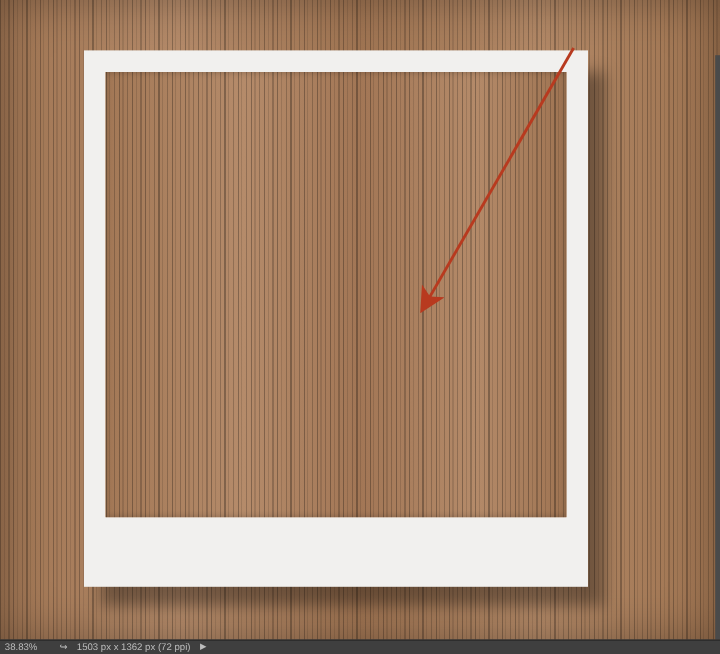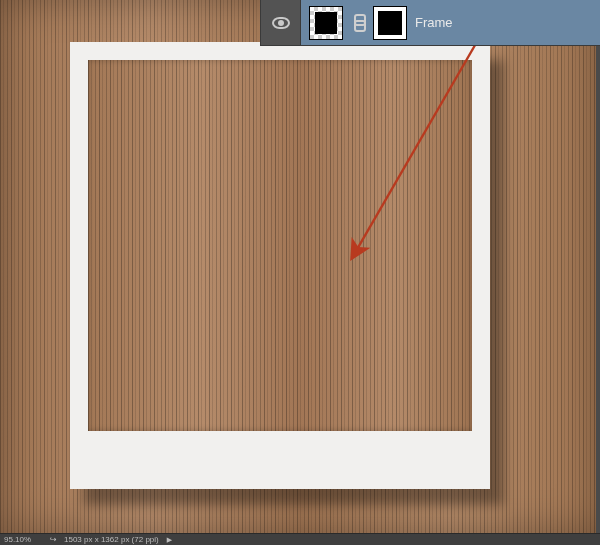--- a/index.html
+++ b/index.html
@@ -92,37 +92,22 @@
 
   <svg class="arrow" width="600" height="545">
     <defs>
       <marker id="ah" viewBox="0 0 12 12" refX="10" refY="6" markerWidth="9" markerHeight="9" orient="auto">
         <path d="M0,0 L12,6 L0,12 L3,6 Z" fill="#b83a1f"></path>
       </marker>
     </defs>
     <line x1="478" y1="40" x2="352" y2="258" stroke="#b83a1f" stroke-width="2.4" marker-end="url(#ah)"></line>
   </svg>
 
-  <div class="layer-strip">
-    <div class="vis-col">
-      <span class="eye"></span>
-    </div>
-    <div class="sel">
-      <span class="thumb trans">
-          <span class="inner"></span>
-        </span>
-      <span class="link"></span>
-      <span class="thumb mask">
-          <span class="inner"></span>
-        </span>
-      <span class="layer-name">Frame</span>
-    </div>
-  </div>
   <div class="edge"></div>
 
   <div class="status">
-    <span class="zoom">95.10%</span>
+    <span class="zoom">38.83%</span>
     <span class="share">↪</span>
     <span class="docinfo">1503 px x 1362 px (72 ppi)</span>
     <span class="tri">▶</span>
   </div>
 
 </div>
 
 </body></html>

